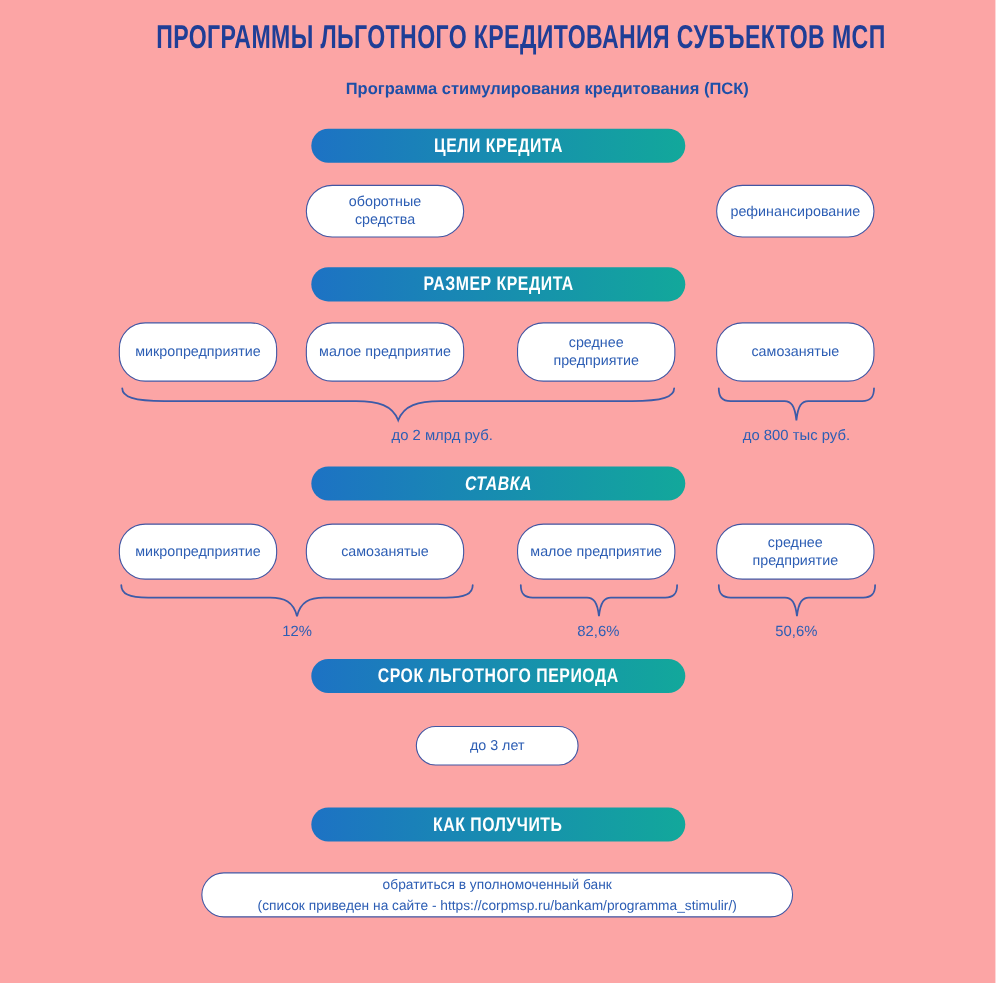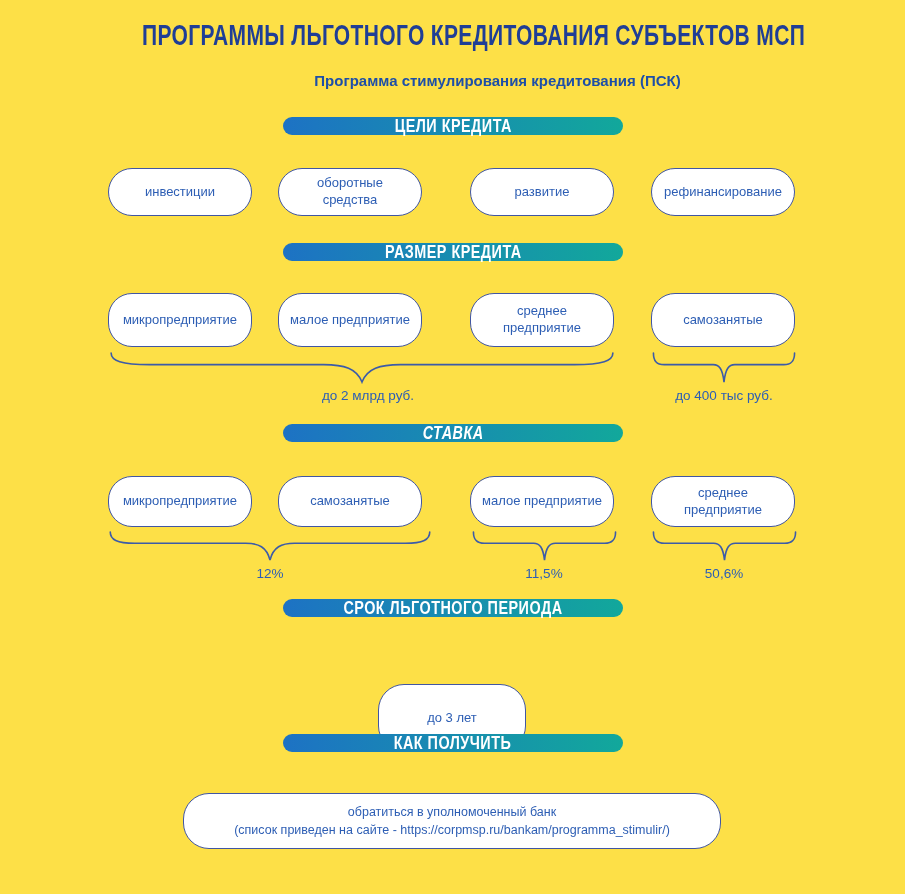--- a/index.html
+++ b/index.html
@@ -7,29 +7,29 @@
     --gradient-end:#12a89b;
     --box-border:#4156a3;
     --box-text:#2d5eb4;
     --title-color:#1f3e96;
     --subtitle-color:#1d4fa8;
     --brace-stroke:#3c5ba8;
     --banner-text:#ffffff;
   }
   html,body{margin:0;padding:0;background:#ffffff;}
   .canvas{
-    position:relative;width:905px;height:894px;background:#fde047;
+    position:relative;width:905px;height:894px;background:#fca5a5;
     font-family:"Liberation Sans","DejaVu Sans",sans-serif;overflow:hidden;
   }
   .centered{position:absolute;left:0;width:100%;text-align:center;}
   .page-title{top:18px;color:var(--title-color);font-weight:bold;font-size:30px;white-space:nowrap;}
   .page-title .cond{display:inline-block;transform:scaleX(0.70);transform-origin:50% 50%;letter-spacing:0.5px;}
   .page-subtitle{top:72px;color:var(--subtitle-color);font-weight:bold;font-size:15px;padding-left:45px;}
   .banner{
-    position:absolute;left:283px;width:340px;height:18px;border-radius:16px;
+    position:absolute;left:283px;width:340px;height:31px;border-radius:16px;
     background:linear-gradient(90deg,var(--gradient-start),var(--gradient-end));
     color:var(--banner-text);font-weight:bold;font-size:18px;
     display:flex;align-items:center;justify-content:center;white-space:nowrap;
   }
   .banner .cond{display:inline-block;transform:scaleX(0.80);transform-origin:50% 50%;letter-spacing:0.6px;}
   .node{
     position:absolute;border:1px solid var(--box-border);border-radius:24px;background:#ffffff;
     color:var(--box-text);font-size:13px;line-height:1.3;
     display:flex;align-items:center;justify-content:center;text-align:center;
     padding:2px 10px;box-sizing:border-box;
@@ -38,77 +38,75 @@
   .r1{top:168px;}
   .r2{top:293px;height:54px;}
   .r3{top:476px;height:51px;}
   .c1{left:108px;} .c2{left:278px;} .c3{left:470px;} .c4{left:651px;}
   .brace{position:absolute;overflow:visible;}
   .brace path{fill:none;stroke:var(--brace-stroke);stroke-width:1.6;vector-effect:non-scaling-stroke;stroke-linecap:round;}
   .brace-label{
     position:absolute;width:200px;text-align:center;color:var(--box-text);
     font-size:13.5px;white-space:nowrap;
   }
-  .term-box{left:378px;top:684px;width:148px;height:68px;border-radius:26px;}
-  .how-box{left:183px;top:793px;width:538px;height:56px;border-radius:26px;font-size:12.5px;flex-direction:column;line-height:1.45;}
+  .term-box{left:378px;top:660px;width:148px;height:36px;border-radius:26px;}
+  .how-box{left:183px;top:793px;width:538px;height:41px;border-radius:26px;font-size:12.5px;flex-direction:column;line-height:1.45;}
 </style>
 </head>
 <body>
 
 <div class="canvas">
 
   <div class="centered page-title">
     <span class="cond">ПРОГРАММЫ ЛЬГОТНОГО КРЕДИТОВАНИЯ СУБЪЕКТОВ МСП</span>
   </div>
   <div class="centered page-subtitle">Программа стимулирования кредитования (ПСК)</div>
 
   <div class="banner" style="top:117px;">
     <span class="cond">ЦЕЛИ КРЕДИТА</span>
   </div>
-  <div class="node row-box r1 c1">инвестиции</div>
   <div class="node row-box r1 c2">оборотные средства</div>
-  <div class="node row-box r1 c3">развитие</div>
   <div class="node row-box r1 c4">рефинансирование</div>
 
   <div class="banner" style="top:243px;">
     <span class="cond">РАЗМЕР КРЕДИТА</span>
   </div>
   <div class="node row-box r2 c1">микропредприятие</div>
   <div class="node row-box r2 c2">малое предприятие</div>
   <div class="node row-box r2 c3">среднее предприятие</div>
   <div class="node row-box r2 c4">самозанятые</div>
 
   <svg class="brace" style="left:106px;top:352px;width:512px;height:33px;" viewBox="0 0 200 34" preserveAspectRatio="none">
     <path d="M2,1 C2,9 6,13 17,13 L85,13 C93,13 98,17 100,31 C102,17 107,13 115,13 L183,13 C194,13 198,9 198,1"></path>
   </svg>
   <svg class="brace" style="left:652px;top:352px;width:144px;height:33px;" viewBox="0 0 200 34" preserveAspectRatio="none">
     <path d="M2,1 C2,9 6,13 17,13 L85,13 C93,13 98,17 100,31 C102,17 107,13 115,13 L183,13 C194,13 198,9 198,1"></path>
   </svg>
-  <div class="brace-label" style="left:268px;top:388px;">до 2 млрд руб.</div>
-  <div class="brace-label" style="left:624px;top:388px;">до 400 тыс руб.</div>
+  <div class="brace-label" style="left:248px;top:388px;text-align:right;">до 2 млрд руб.</div>
+  <div class="brace-label" style="left:624px;top:388px;">до 800 тыс руб.</div>
 
   <div class="banner" style="top:424px;font-style:italic;">
     <span class="cond">СТАВКА</span>
   </div>
   <div class="node row-box r3 c1">микропредприятие</div>
   <div class="node row-box r3 c2">самозанятые</div>
   <div class="node row-box r3 c3">малое предприятие</div>
   <div class="node row-box r3 c4">среднее предприятие</div>
 
   <svg class="brace" style="left:107px;top:531px;width:326px;height:32px;" viewBox="0 0 200 34" preserveAspectRatio="none">
     <path d="M2,1 C2,9 6,13 17,13 L85,13 C93,13 98,17 100,31 C102,17 107,13 115,13 L183,13 C194,13 198,9 198,1"></path>
   </svg>
   <svg class="brace" style="left:472px;top:531px;width:145px;height:32px;" viewBox="0 0 200 34" preserveAspectRatio="none">
     <path d="M2,1 C2,9 6,13 17,13 L85,13 C93,13 98,17 100,31 C102,17 107,13 115,13 L183,13 C194,13 198,9 198,1"></path>
   </svg>
   <svg class="brace" style="left:652px;top:531px;width:145px;height:32px;" viewBox="0 0 200 34" preserveAspectRatio="none">
     <path d="M2,1 C2,9 6,13 17,13 L85,13 C93,13 98,17 100,31 C102,17 107,13 115,13 L183,13 C194,13 198,9 198,1"></path>
   </svg>
   <div class="brace-label" style="left:170px;top:566px;">12%</div>
-  <div class="brace-label" style="left:444px;top:566px;">11,5%</div>
+  <div class="brace-label" style="left:444px;top:566px;">82,6%</div>
   <div class="brace-label" style="left:624px;top:566px;">50,6%</div>
 
   <div class="banner" style="top:599px;">
     <span class="cond">СРОК ЛЬГОТНОГО ПЕРИОДА</span>
   </div>
   <div class="node term-box">до 3 лет</div>
 
   <div class="banner" style="top:734px;">
     <span class="cond">КАК ПОЛУЧИТЬ</span>
   </div>

